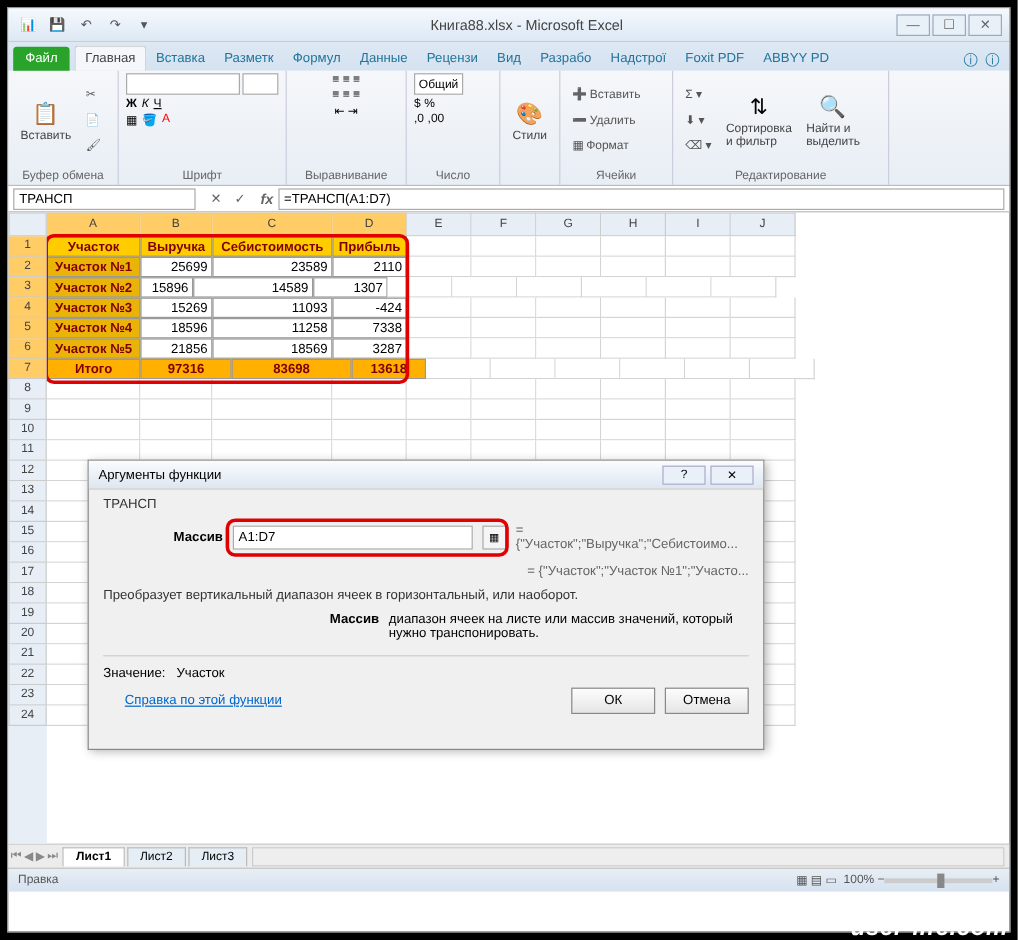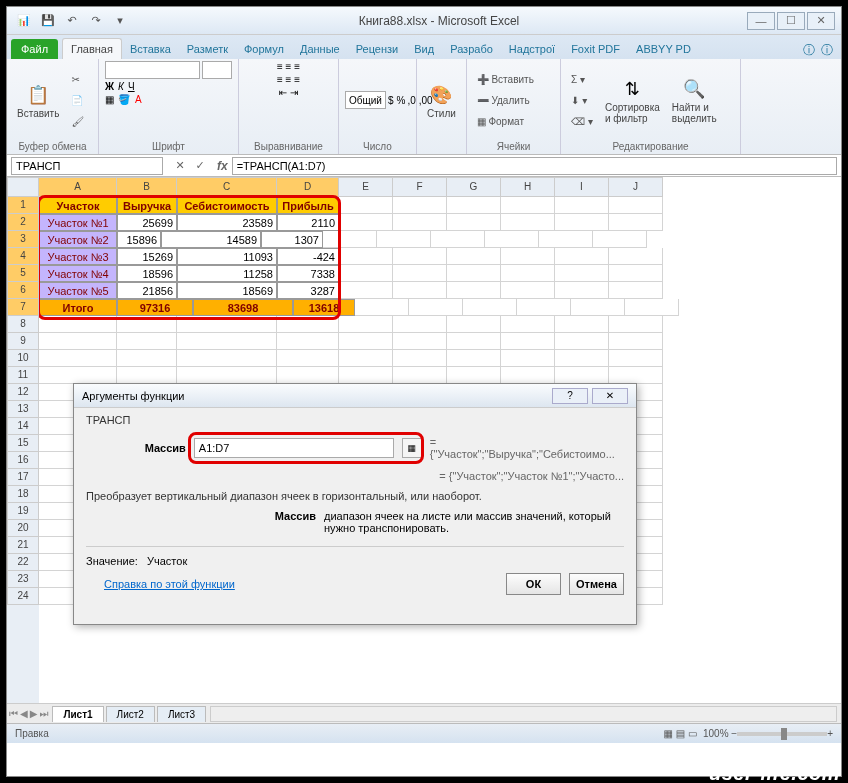--- a/index.html
+++ b/index.html
@@ -37,21 +37,21 @@
 .selectall { height: 20px; border: 1px solid #ccc; background: #e8eef5; }
 .rowhdr { height: 17px; border: 1px solid #ccc; border-top:none; font-size: 10px; text-align: center; line-height:16px; color:#444; background:#e8eef5; }
 .rowhdr.sel { background:#ffcc66; }
 .cells { flex: 1; overflow: hidden; position:relative; }
 .colhdrs { display: flex; height: 20px; }
 .colhdr { border: 1px solid #ccc; border-left:none; background: #e8eef5; font-size: 10px; text-align: center; line-height:18px; color:#444; }
 .colhdr.sel { background:#ffcc66; }
 .gridrow { display: flex; height: 17px; }
 .cell { border-right: 1px solid #d4d4d4; border-bottom: 1px solid #d4d4d4; font-size: 11px; padding: 0 3px; overflow: hidden; white-space: nowrap; display:flex; align-items:center; }
 .cell.hdr { background: #ffcc00; font-weight: bold; color: #800000; justify-content:center; border:1px solid #999; }
-.cell.rowlab { background: #c4b5fd; font-weight: normal; color: #800000; justify-content:center; border:1px solid #999; }
+.cell.rowlab { background: #eab308; font-weight: bold; color: #800000; justify-content:center; border:1px solid #999; }
 .cell.total { background: #ffb000; font-weight: bold; color: #800000; justify-content:center; border:1px solid #999; }
 .cell.num { justify-content: flex-end; border:1px solid #999; }
 .cell.empty { background:#fff; }
 .redframe { position: absolute; border: 3px solid #e00000; border-radius: 8px; pointer-events: none; }
 .dialog { position: absolute; left: 66px; top: 376px; width: 564px; height: 242px; background: #f0f0f0; border: 1px solid #888; box-shadow: 2px 2px 8px rgba(0,0,0,0.3); font-size: 11px; }
 .dlg-title { height: 24px; background: linear-gradient(#fafcfe,#dde6f0); display:flex; align-items:center; padding:0 8px; border-bottom:1px solid #ccc; }
 .dlg-title span { flex:1; }
 .dlg-close { width:36px; height:16px; border:1px solid #aac; background:#eaf0f8; text-align:center; font-size:10px; margin-left:4px; display:flex; align-items:center; justify-content:center; }
 .dlg-body { padding: 6px 12px; }
 .dlg-fname { color: #333; font-size:11px; margin-bottom:4px; }
@@ -60,21 +60,21 @@
 .dlg-arginput { width:200px; height:20px; border:1px solid #aaa; background:#fff; padding:0 4px; display:flex; align-items:center; }
 .dlg-rangebtn { width:20px; height:20px; border:1px solid #aaa; background:#f5f5f5; display:flex; align-items:center; justify-content:center; font-size:9px; }
 .dlg-preview { color:#666; font-size:11px; }
 .dlg-desc { color:#333; font-size:11px; margin:8px 0; }
 .dlg-argdesc { display:flex; gap:8px; margin:6px 0; }
 .dlg-argdesc .al { font-weight:bold; width:230px; text-align:right; }
 .dlg-sep { border-top:1px solid #ccc; margin:12px 0 8px; }
 .dlg-result { font-size:11px; }
 .dlg-footer { display:flex; align-items:center; padding:0 12px 10px; gap:8px; }
 .dlg-link { color:#0066cc; text-decoration:underline; flex:1; font-size:11px;margin-left:18px; }
-.dlg-btn { width:55px; height:22px; border:1px solid #888; background:linear-gradient(#fdfdfd,#e5e5e5); font-size:11px;font-weight:bold; }
+.dlg-btn { width:70px; height:22px; border:1px solid #888; background:linear-gradient(#fdfdfd,#e5e5e5); font-size:11px; }
 .sheettabs { height: 20px; background:#ececec; display:flex; align-items:center; font-size:10px; border-top:1px solid #ccc; }
 .tabnav { padding:0 2px; color:#888; display:flex; gap:2px; }
 .sheettab { padding:2px 10px; background:#fff; border:1px solid #bbb; border-bottom:none; margin-left:2px; font-weight:bold; }
 .sheettab.inactive { background:#e5edf5; font-weight:normal; }
 .hscroll { flex:1; height:16px; background:#eee; border:1px solid #ccc; margin:0 4px; position:relative; }
 .statusbar { height: 20px; background: linear-gradient(#e8eef5,#d5e2f0); display:flex; align-items:center; padding:0 8px; font-size:10px; color:#555; border-top:1px solid #bbb; }
 .statusbar .spacer { flex:1; }
 .zoomslider { width:90px; height:4px; background:#ccc; position:relative; }
 .zoomhandle { position:absolute; left:44px; top:-4px; width:6px; height:12px; background:#888; }
 .watermark { position:absolute; right:8px; bottom:-2px; color:#fff; font-size:20px; font-weight:bold; font-style:italic; letter-spacing:0.5px; }
@@ -155,21 +155,21 @@
     </div>
     <div class="rgroup" style="width:100px">
       <div class="rgroup-body" style="flex-direction:column;gap:2px">
         <div style="display:flex;gap:4px">≡ ≡ ≡</div>
         <div style="display:flex;gap:4px">≡ ≡ ≡</div>
         <div style="display:flex;gap:4px">⇤ ⇥</div>
       </div>
       <div class="rgroup-label">Выравнивание</div>
     </div>
     <div class="rgroup" style="width:78px">
-      <div class="rgroup-body" style="flex-direction:row;align-items:center;gap:2px">
+      <div class="rgroup-body" style="flex-direction:column;align-items:flex-start;gap:2px">
         <div class="fontbox">Общий</div>
         <div style="display:flex;gap:3px">
           <span>$</span>
           <span>%</span>
         </div>
         <div style="display:flex;gap:3px">
           <span>,0</span>
           <span>,00</span>
         </div>
       </div>

